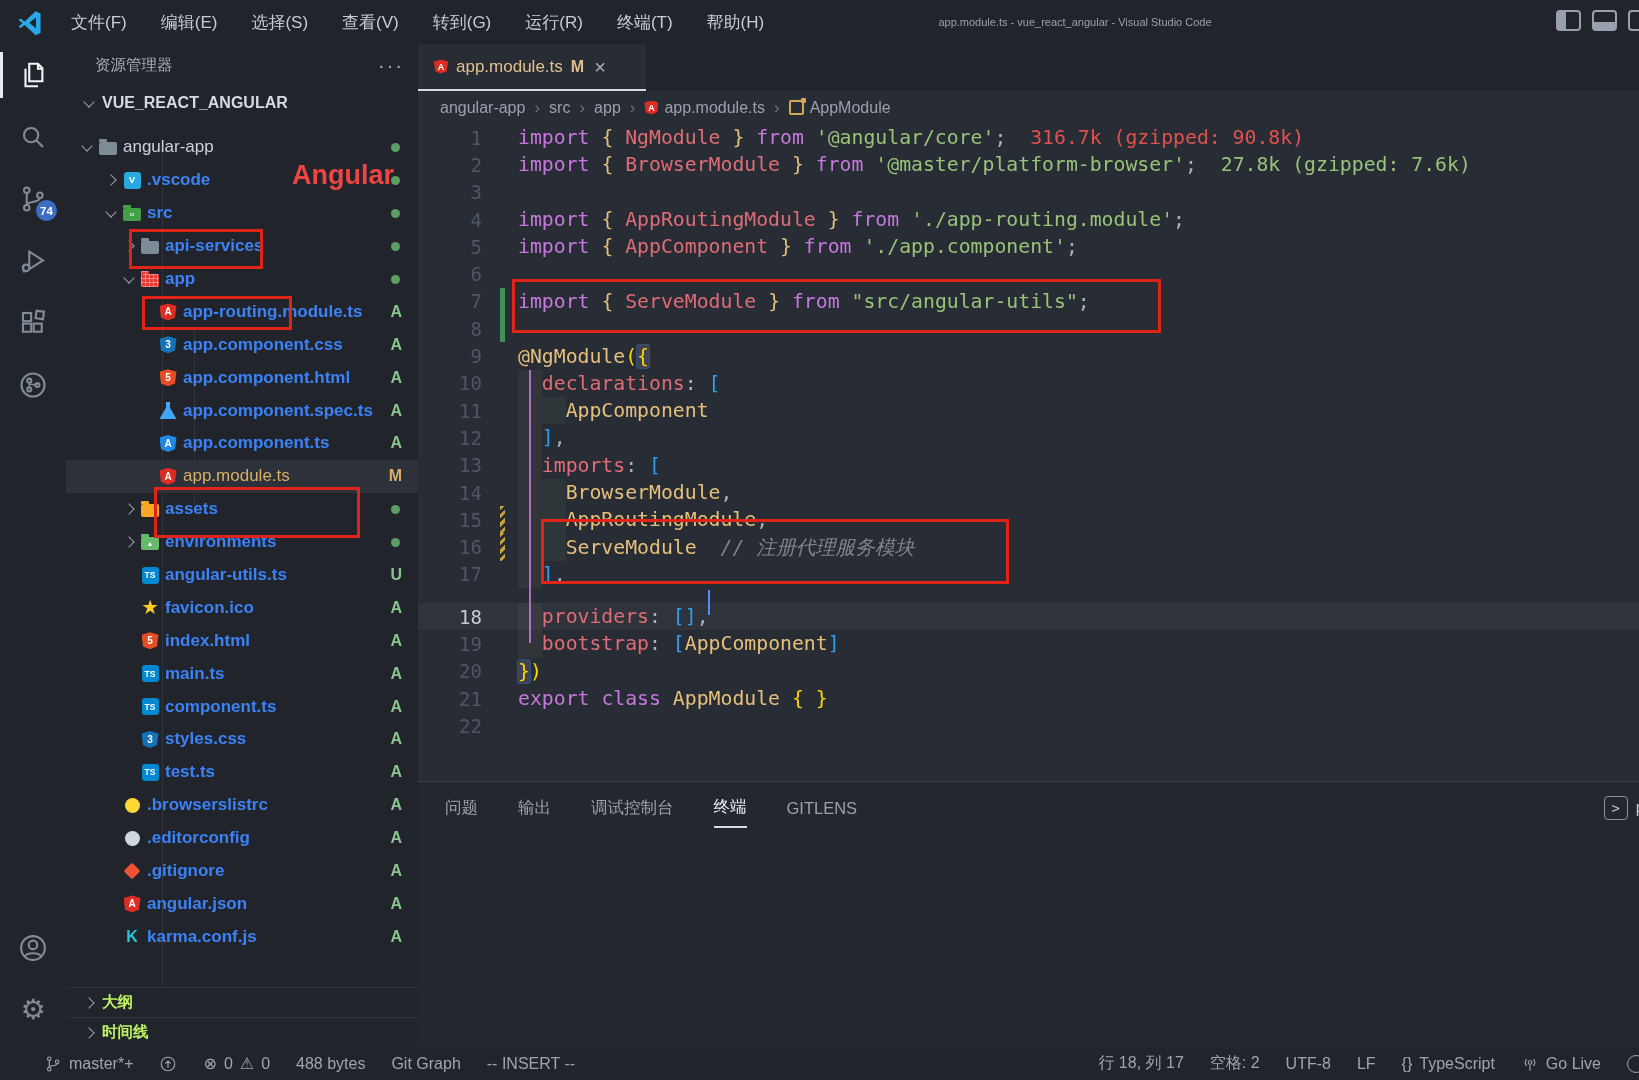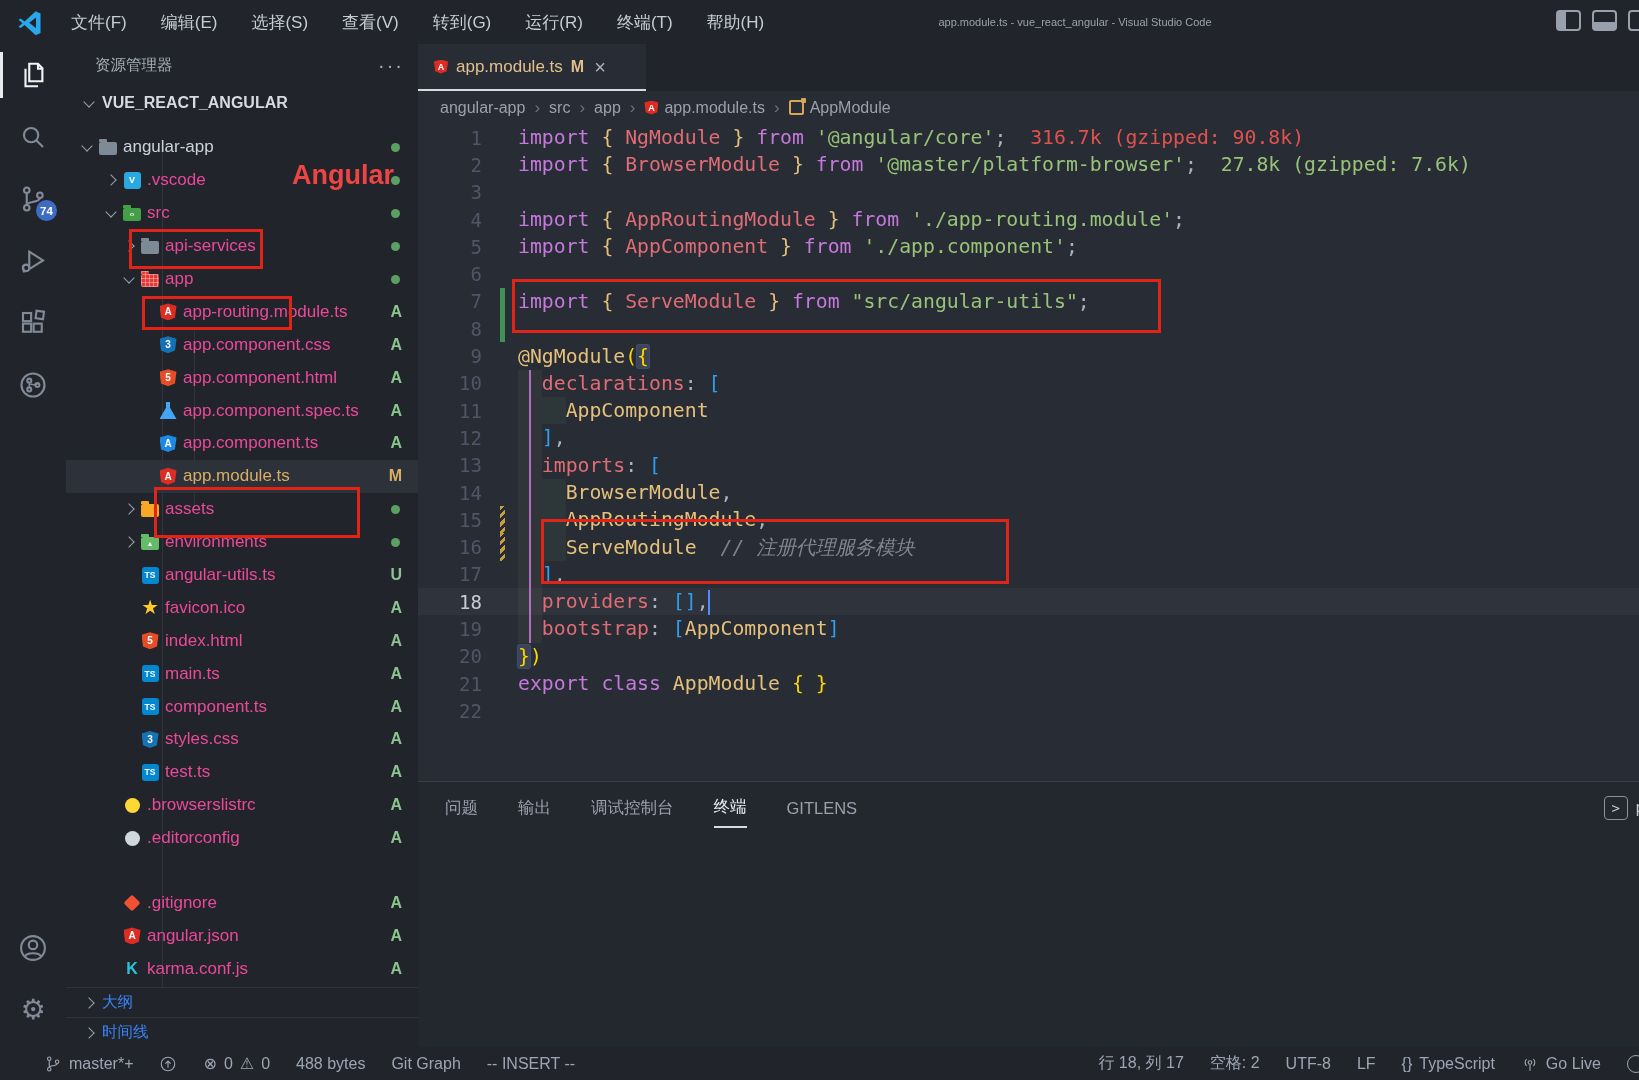--- a/index.html
+++ b/index.html
@@ -38,28 +38,28 @@
   #workspace-row{height:32px;display:flex;align-items:center;font-weight:bold;color:#d7dae0;font-size:16px;padding-left:14px;}
   #tree{position:absolute;top:87px;left:0;right:0;height:856px;overflow:hidden;}
   .trow{height:32.9px;display:flex;align-items:center;position:relative;font-size:17px;cursor:pointer;}
   .trow.sel{background:#2c313a;}
   .chev{width:18px;display:flex;justify-content:center;flex:none;}
   .chev i{width:7px;height:7px;border-right:1.7px solid #9aa1ad;border-bottom:1.7px solid #9aa1ad;display:inline-block;}
   .chev.d i{transform:rotate(45deg);margin-top:-3px;}
   .chev.r i{transform:rotate(-45deg);}
   .ticon{width:24px;display:flex;justify-content:center;align-items:center;flex:none;}
   .tlabel{margin-left:3px;white-space:nowrap;}
-  .c-g{color:#ec4899;} .c-w{color:#ccd2dc;} .c-d{color:#6e7681;} .c-m{color:#d9ae64;}
+  .c-g{color:#3b82f6;font-weight:bold;} .c-w{color:#ccd2dc;} .c-d{color:#6e7681;} .c-m{color:#d9ae64;}
   .tbadge{margin-left:auto;margin-right:16px;font-size:16px;font-weight:bold;}
   .tbadge.A,.tbadge.U{color:#8bc48f;} .tbadge.M{color:#d9ae64;}
   .gdot{margin-left:auto;margin-right:18px;width:9px;height:9px;border-radius:50%;background:#5d9e63;}
   .tree-guide{position:absolute;width:1px;background:rgba(255,255,255,0.08);}
   #sections{position:absolute;bottom:0;left:0;right:0;}
   .section-row{height:29px;display:flex;align-items:center;border-top:1px solid rgba(255,255,255,0.07);
-    color:#3b82f6;font-weight:normal;font-size:15.5px;padding-left:14px;}
+    color:#bef264;font-weight:bold;font-size:15.5px;padding-left:14px;}
   .section-row .chev{margin-right:4px;}
   
   .fi{width:17px;height:17px;display:flex;align-items:center;justify-content:center;color:#fff;font-size:10px;font-weight:bold;font-family:"Liberation Sans",sans-serif;}
   .shield{clip-path:polygon(50% 0,100% 15%,91% 84%,50% 100%,9% 84%,0 15%);}
   .sh-red{background:#dd2c23;} .sh-blue{background:#1e88e5;} .sh-css{background:#1572b6;} .sh-html{background:#e44d26;}
   .flask{clip-path:polygon(38% 0,62% 0,62% 34%,100% 100%,0 100%,38% 34%);background:#42a5f5;}
   .tsq{background:#0288d1;border-radius:3px;font-size:8.5px;}
   .star{color:#ffca28;font-size:17px;background:none;}
   .cy{background:#fdd835;border-radius:50%;width:15px;height:15px;}
   .cgray{background:#cfd8dc;border-radius:50%;width:15px;height:15px;}
@@ -83,21 +83,21 @@
   .bc-item{display:flex;align-items:center;cursor:pointer;}
   .bc-sep{margin:0 9px;color:#6b7280;font-size:17px;}
   .bc-ico{margin-right:6px;display:flex;}
   .symbol-class{width:11px;height:11px;border:2px solid #d8a657;border-radius:2px;position:relative;}
   .symbol-class::after{content:"";position:absolute;right:-4px;top:-4px;width:5px;height:5px;background:#d8a657;border-radius:1px;}
   .mini-shield{width:14px;height:14px;font-size:9px;}
   
   #code{flex:1;background:#282c34;position:relative;overflow:hidden;
     font-family:"DejaVu Sans Mono",monospace;font-size:19.8px;}
   .cl{height:27.3px;display:flex;align-items:center;position:relative;}
-  .cl.current{background:rgba(255,255,255,0.035);}
+  .cl.current{background:rgba(255,255,255,0.035);margin-top:15px;}
   .ln{width:64px;text-align:right;color:#4f5666;flex:none;font-size:19px;}
   .cl.current .ln{color:#c8ccd4;}
   .barzone{width:36px;flex:none;position:relative;height:100%;}
   .barzone .bar{position:absolute;left:18px;top:0;bottom:0;width:5px;}
   .bar-add{background:#3f9154;}
   .bar-mod{background:repeating-linear-gradient(135deg,#c7a03c 0 3px,rgba(0,0,0,0) 3px 6px);}
   .ctext{white-space:pre;position:relative;height:100%;display:flex;align-items:center;}
   .tint{position:absolute;top:0;bottom:0;width:23.8px;}
   .tint1{left:0;background:rgba(210,220,120,0.055);}
   .tint2{left:23.8px;background:rgba(130,220,160,0.06);}
@@ -422,21 +422,21 @@
           <span class="tbadge A">A</span>
         </div>
         <div class="trow" style="padding-left: 36px;">
           <span class="chev"></span>
           <span class="ticon">
             <span class="fi cgray"></span>
           </span>
           <span class="tlabel c-g">.editorconfig</span>
           <span class="tbadge A">A</span>
         </div>
-        <div class="trow" style="padding-left: 36px; margin-top: 32px;">
+        <div class="trow" style="padding-left: 36px;">
           <span class="chev"></span>
           <span class="ticon">
             <span class="fi gitd"></span>
           </span>
           <span class="tlabel c-g">.gitignore</span>
           <span class="tbadge A">A</span>
         </div>
         <div class="trow" style="padding-left: 36px;">
           <span class="chev"></span>
           <span class="ticon">

